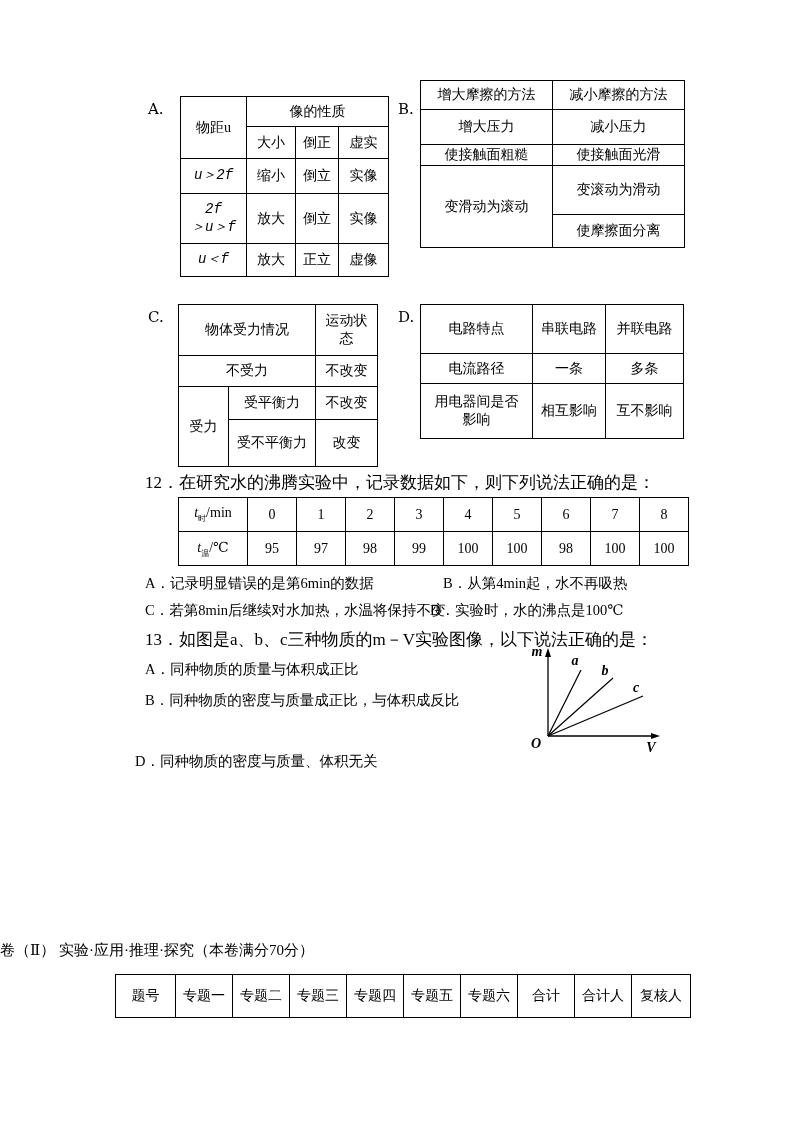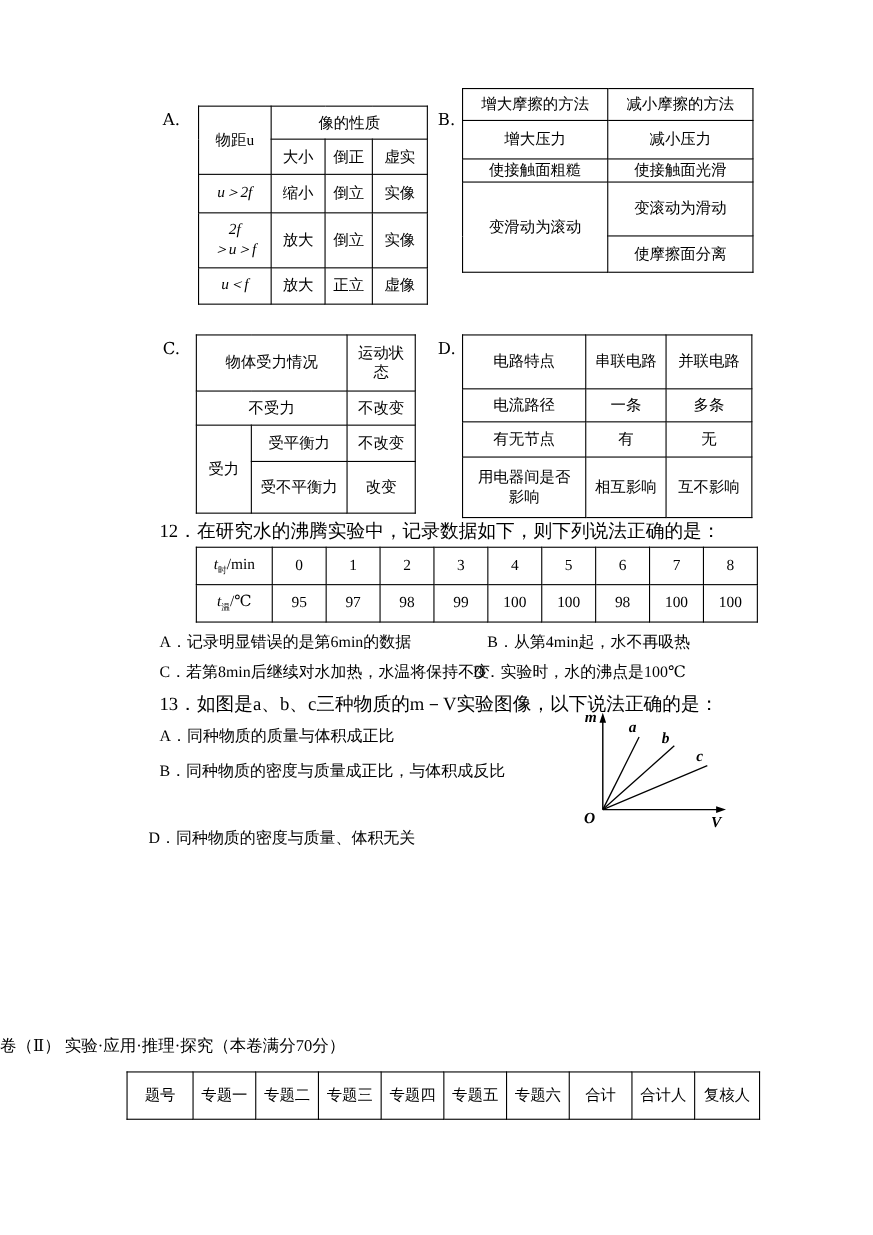--- a/index.html
+++ b/index.html
@@ -9,21 +9,21 @@
     background:#ffffff;
     font-family:"Liberation Serif","DejaVu Serif",serif;
     color:#000;
     margin:0 auto;
     overflow:hidden;
   }
   .abs{position:absolute;}
   .optlabel{font-size:15px;font-family:"DejaVu Serif",serif;}
   table.tbl{border-collapse:collapse;table-layout:fixed;text-align:center;font-size:14px;}
   table.tbl td{border:1.5px solid #000;padding:1px 2px;vertical-align:middle;overflow:hidden;}
-  .math{font-style:italic;font-family:Liberation Serif, serif;}
+  .math{font-style:italic;font-family:Liberation Mono, monospace;}
   .pre{white-space:pre-line;line-height:1.25;}
   .qline{font-size:17px;line-height:1.3;white-space:nowrap;}
   .opt{font-size:14.5px;white-space:nowrap;}
   sub.var{font-size:9px;font-style:italic;}
   sub.cn{font-size:8px;font-style:normal;}
   .ital{font-style:italic;}
   #section2-title{width:100%;text-align:left;font-size:15px;}
   #score-table td{height:40px;vertical-align:middle;}
   svg text{font-family:"Liberation Serif",serif;}
   .axis-label{font-size:14px;font-style:italic;font-weight:bold;}
@@ -141,25 +141,20 @@
       <tr style="height:49px">
         <td>电路特点</td>
         <td>串联电路</td>
         <td>并联电路</td>
       </tr>
       <tr style="height:30px">
         <td>电流路径</td>
         <td>一条</td>
         <td>多条</td>
       </tr>
-      <tr style="height:32px">
-        <td>有无节点</td>
-        <td>有</td>
-        <td>无</td>
-      </tr>
       <tr style="height:55px">
         <td style="padding:1px 8px">用电器间是否影响</td>
         <td>相互影响</td>
         <td>互不影响</td>
       </tr>
     </tbody>
   </table>
 
   <div class="abs qline" style="left:145px;top:472px">
     <span>12．</span><span>在研究水的沸腾实验中，记录数据如下，则下列说法正确的是：</span>

